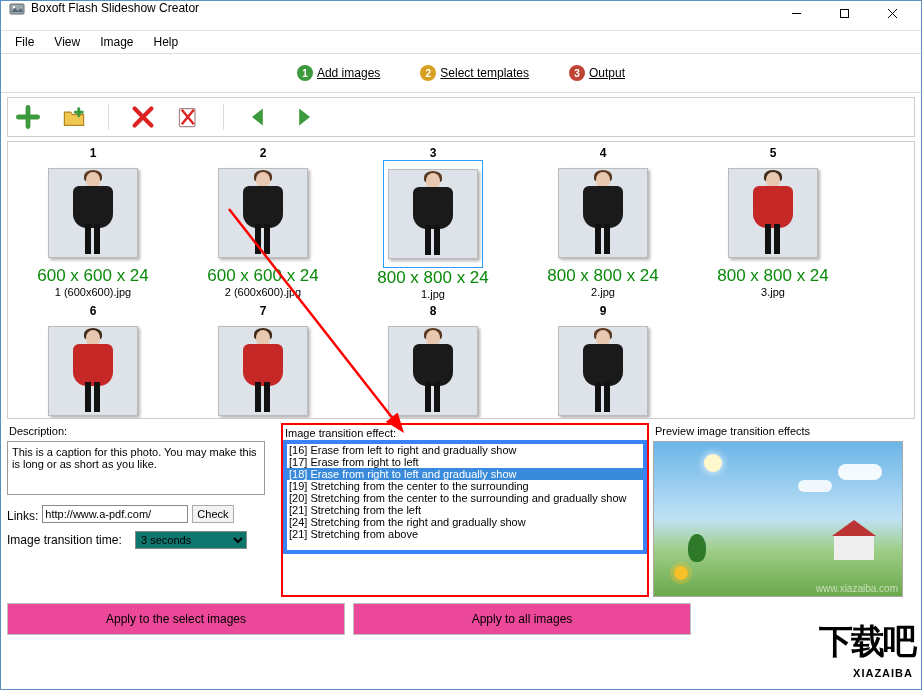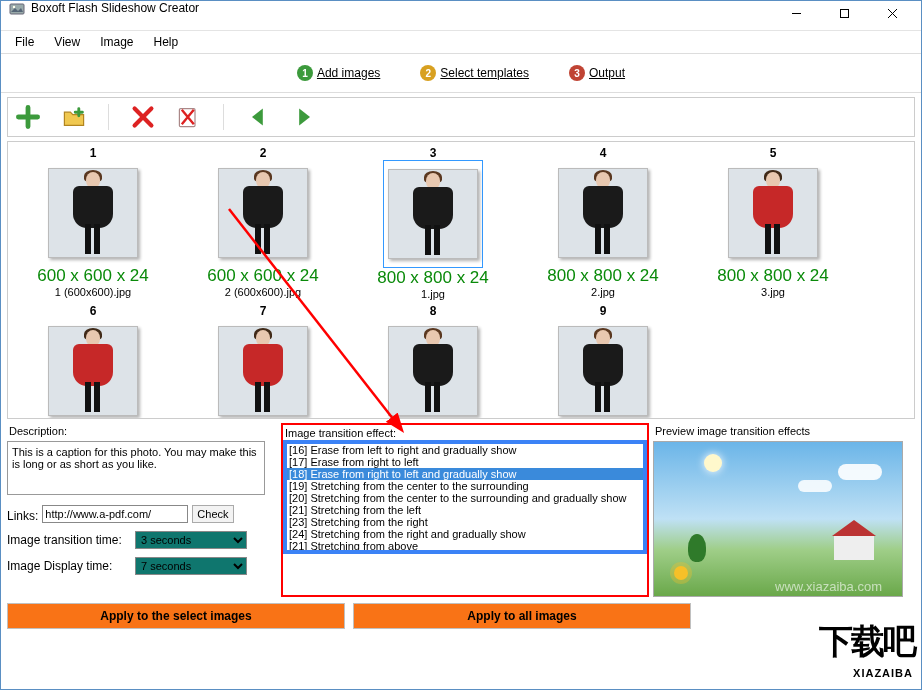--- a/index.html
+++ b/index.html
@@ -49,23 +49,23 @@
 .listbox .item.selected { background: #3a8adb; color: #fff; }
 .right-settings { width: 252px; }
 .preview-img { width: 250px; height: 156px; border: 1px solid #aaa; margin-top: 4px; background: linear-gradient(#6bb5e8 0%, #bfe1f5 50%, #9fce88 70%, #6aa84a 100%); position: relative; overflow: hidden;}
 .preview-img .sun { position:absolute; width:18px; height:18px; background:#fff8cc; border-radius:50%; top:12px; left:50px; box-shadow:0 0 8px #fff;}
 .preview-img .cloud1 { position:absolute; width:44px; height:16px; background:#fff; border-radius:12px; top:22px; right:20px; opacity:.9;}
 .preview-img .cloud2 { position:absolute; width:34px; height:12px; background:#fff; border-radius:10px; top:38px; right:70px; opacity:.85;}
 .preview-img .house { position:absolute; width:40px; height:24px; background:#eee; bottom:36px; right:28px;}
 .preview-img .roof { position:absolute; width:0;height:0; border-left:22px solid transparent; border-right:22px solid transparent; border-bottom:16px solid #b33; bottom:60px; right:26px;}
 .preview-img .tree { position:absolute; width:18px; height:28px; background:#2f7a2a; border-radius:50% 50% 40% 40%; bottom:34px; left:34px;}
 .preview-img .sunflower { position:absolute; width:14px; height:14px; background:#f6c028; border-radius:50%; bottom:16px; left:20px; box-shadow:0 0 0 4px #f6c02855;}
-.preview-img .overlay { position:absolute; right:20px; bottom:2px; font-size:13px; color:#fff; opacity:.6;}
+.preview-img .overlay { position:absolute; right:4px; bottom:2px; font-size:10px; color:#fff; opacity:.6;}
 .apply-row { display: flex; gap: 8px; margin: 6px 6px; }
-.apply-btn { flex: 1; height: 26px; border: 1px solid #c0c0c0; background: #f97316; cursor: pointer; font-size: 12px; font-weight: bold; }
+.apply-btn { flex: 1; height: 32px; border: 1px solid #c0c0c0; background: #ec4899; cursor: pointer; font-size: 12px; }
 .arrow-annot { position: absolute; pointer-events:none; }
 .watermark { position:absolute; right:6px; bottom:24px; font-size:34px; font-weight:900; color:#000; text-shadow:2px 2px 0 #fff, -2px -2px 0 #fff, 2px -2px 0 #fff, -2px 2px 0 #fff; letter-spacing:-2px; pointer-events:none;}
 .watermark-sub { position:absolute; right:8px; bottom:10px; font-size:11px; font-weight:bold; color:#000; text-shadow:1px 1px 0 #fff,-1px -1px 0 #fff; letter-spacing:1px; pointer-events:none;}
 </style>
 </head>
 <body>
 
 <div class="titlebar">
   <span class="icon">
     <svg viewBox="0 0 16 16">
@@ -254,37 +254,32 @@
       <div class="fieldset-label">Description:</div>
       <div class="desc-box">This is a caption for this photo. You may make this is long or as short as you like.</div>
       <div class="links-row">
         <span>Links:</span>
         <input type="text" value="http://www.a-pdf.com/" style="">
         <button>Check</button>
       </div>
       <div class="time-row">
         <span style="width:124px;">Image transition time:</span>
         <select><option>3 seconds</option></select>
-      </div>
-      <div class="time-row">
-        <span style="width:124px;">Image Display time:</span>
-        <select><option>7 seconds</option></select>
       </div>
     </div>
 
     <div class="middle-settings">
       <div class="fieldset-label" style="margin:2px 2px 0">Image transition effect:</div>
       <div class="listbox" id="effects">
           <div class="item">[16] Erase from left to right and gradually show</div>
           <div class="item">[17] Erase from right to left</div>
           <div class="item selected">[18] Erase from right to left and gradually show</div>
           <div class="item">[19] Stretching from the center to the surrounding</div>
           <div class="item">[20] Stretching from the center to the surrounding and gradually show</div>
           <div class="item">[21] Stretching from the left</div>
-          <div class="item">[23] Stretching from the right</div>
           <div class="item">[24] Stretching from the right and gradually show</div>
           <div class="item">[21] Stretching from above</div>
         </div>
     </div>
 
     <div class="right-settings">
       <div class="fieldset-label">Preview image transition effects</div>
       <div class="preview-img">
         <div class="sun"></div>
           <div class="cloud1"></div>

